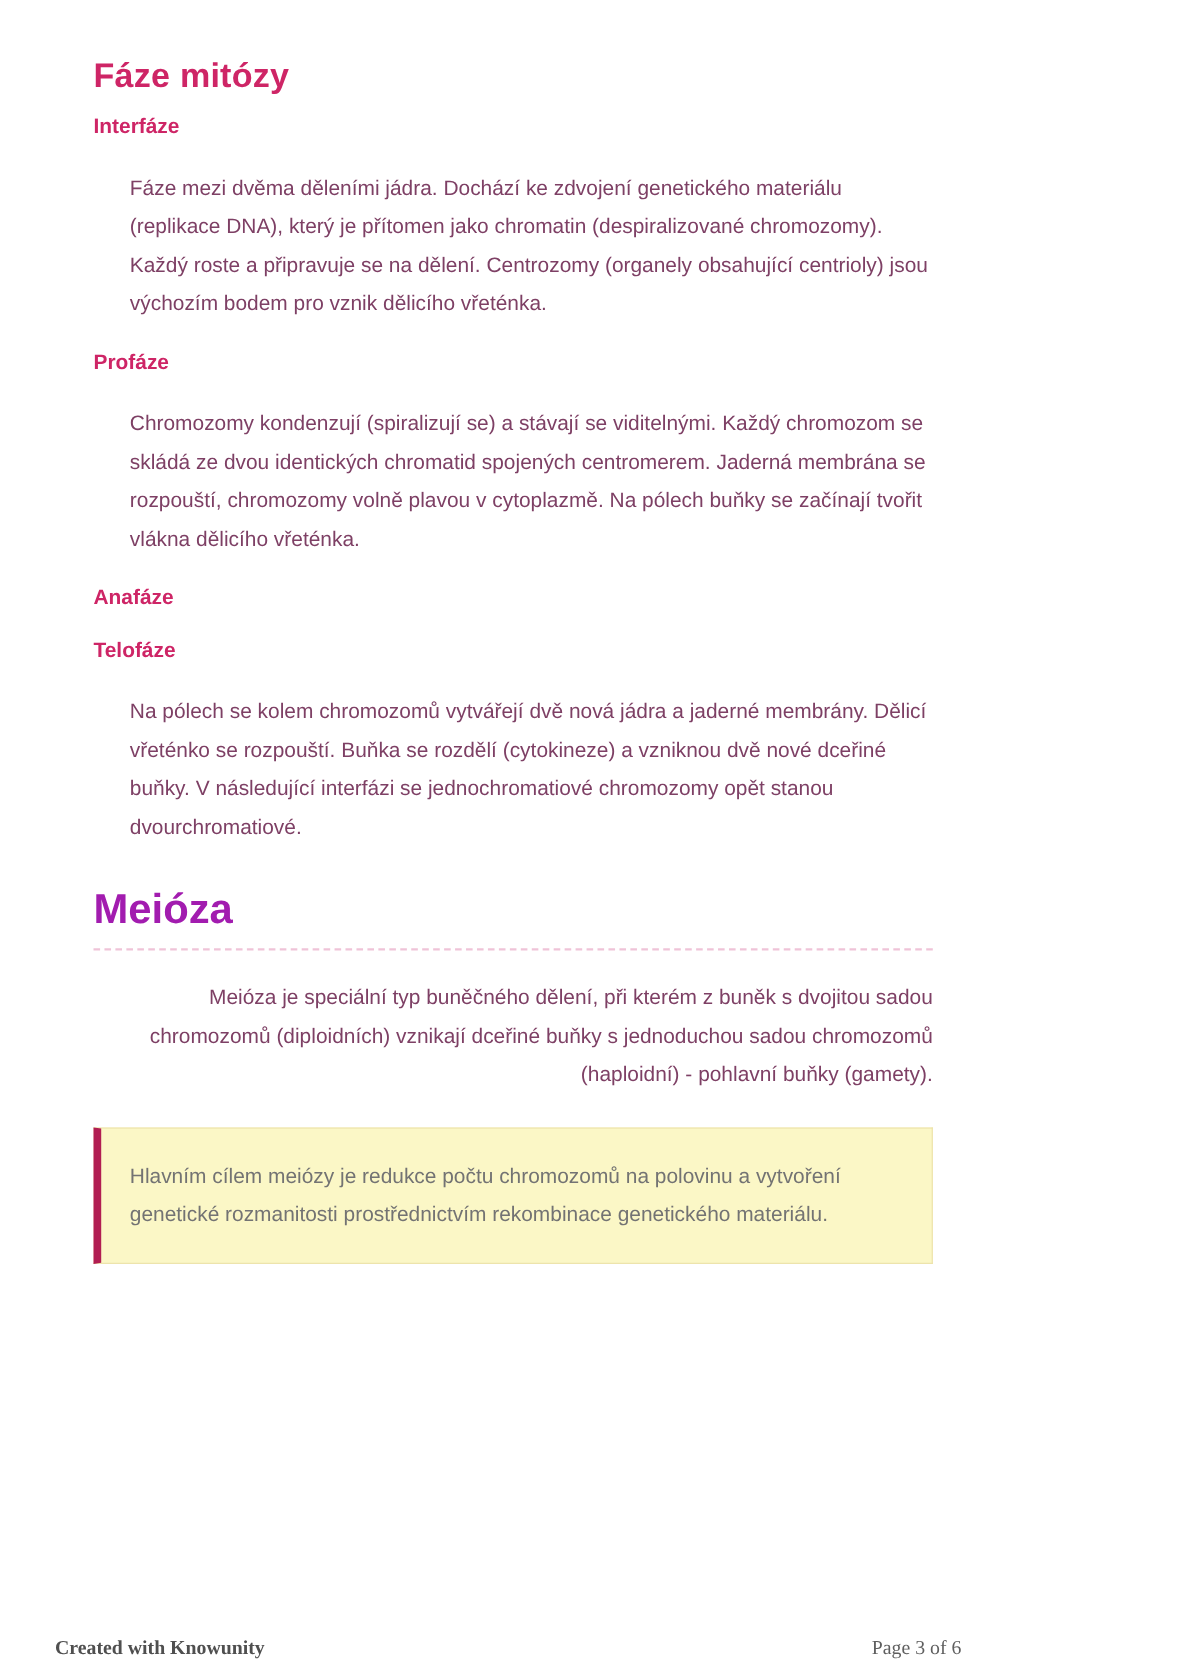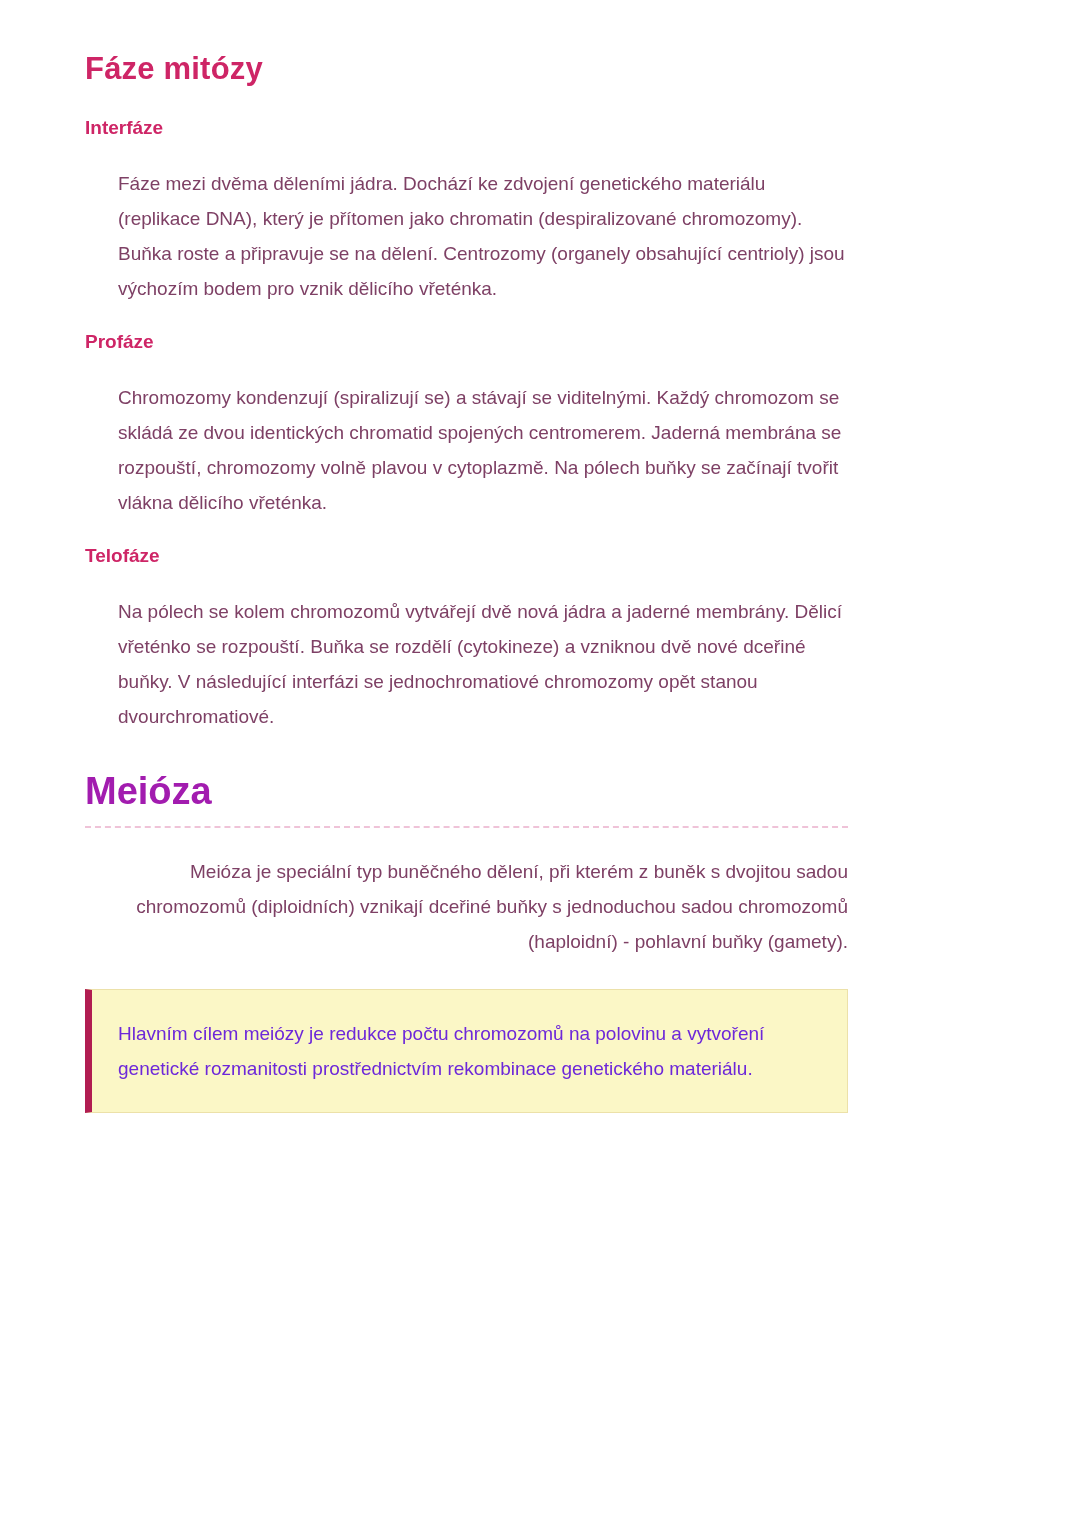--- a/index.html
+++ b/index.html
@@ -31,21 +31,21 @@
     font-weight: 700;
     line-height: 24px;
     color: #ce2566;
   }
   .phase-text {
     margin: 26px 0 0 33px;
     font-size: 19px;
     line-height: 35px;
     color: #7e4065;
   }
-  .first-heading { margin-top: 28px; }
+  .first-heading { margin-top: 16px; }
   .section-title {
     margin: 36px 0 0 0;
     padding-bottom: 14px;
     font-size: 38px;
     font-weight: 700;
     line-height: 42px;
     color: #a21caf;
     border-bottom: 2px dashed #efc3d8;
   }
   .section-intro {
@@ -60,21 +60,21 @@
     background: #fbf7c6;
     border: 1px solid #ece1a9;
     border-left: 7px solid #b11d52;
     padding: 26px 30px 26px 26px;
     box-sizing: border-box;
   }
   .callout-text {
     margin: 0;
     font-size: 19px;
     line-height: 35px;
-    color: #6d28d9;
+    color: #737373;
   }
   .footer {
     position: absolute;
     left: 50px; right: 50px;
     bottom: 18px;
     display: flex;
     justify-content: space-between;
     align-items: baseline;
     font-family: "Liberation Serif", serif;
     font-size: 18px;
@@ -84,33 +84,38 @@
 </style>
 </head>
 <body>
 
 <div class="page">
   <div class="content">
 
     <h1 class="doc-title">Fáze mitózy</h1>
 
     <h3 class="phase-heading first-heading">Interfáze</h3>
-    <p class="phase-text">Fáze mezi dvěma děleními jádra. Dochází ke zdvojení genetického materiálu (replikace DNA), který je přítomen jako chromatin (despiralizované chromozomy). Buňka roste a připravuje se na dělení. Centrozomy (organely obsahující centrioly) jsou výchozím bodem pro vznik dělicího vřeténka.</p>
+    <p class="phase-text">Fáze mezi dvěma děleními jádra. Dochází ke zdvojení genetického materiálu (replikace DNA), který je přítomen jako chromatin (despiralizované chromozomy). Každý roste a připravuje se na dělení. Centrozomy (organely obsahující centrioly) jsou výchozím bodem pro vznik dělicího vřeténka.</p>
 
     <h3 class="phase-heading">Profáze</h3>
     <p class="phase-text">Chromozomy kondenzují (spiralizují se) a stávají se viditelnými. Každý chromozom se skládá ze dvou identických chromatid spojených centromerem. Jaderná membrána se rozpouští, chromozomy volně plavou v cytoplazmě. Na pólech buňky se začínají tvořit vlákna dělicího vřeténka.</p>
 
 
+    <h3 class="phase-heading">Anafáze</h3>
 
     <h3 class="phase-heading">Telofáze</h3>
     <p class="phase-text">Na pólech se kolem chromozomů vytvářejí dvě nová jádra a jaderné membrány. Dělicí vřeténko se rozpouští. Buňka se rozdělí (cytokineze) a vzniknou dvě nové dceřiné buňky. V následující interfázi se jednochromatiové chromozomy opět stanou dvourchromatiové.</p>
 
     <h2 class="section-title">Meióza</h2>
 
     <p class="section-intro">Meióza je speciální typ buněčného dělení, při kterém z buněk s dvojitou sadou chromozomů (diploidních) vznikají dceřiné buňky s jednoduchou sadou chromozomů (haploidní) - pohlavní buňky (gamety).</p>
 
     <div class="callout">
       <p class="callout-text">Hlavním cílem meiózy je redukce počtu chromozomů na polovinu a vytvoření genetické rozmanitosti prostřednictvím rekombinace genetického materiálu.</p>
     </div>
 
   </div>
 
+  <div class="footer">
+    <span class="footer-left">Created with Knowunity</span>
+    <span class="footer-right">Page 3 of 6</span>
+  </div>
 </div>
 
 </body></html>

